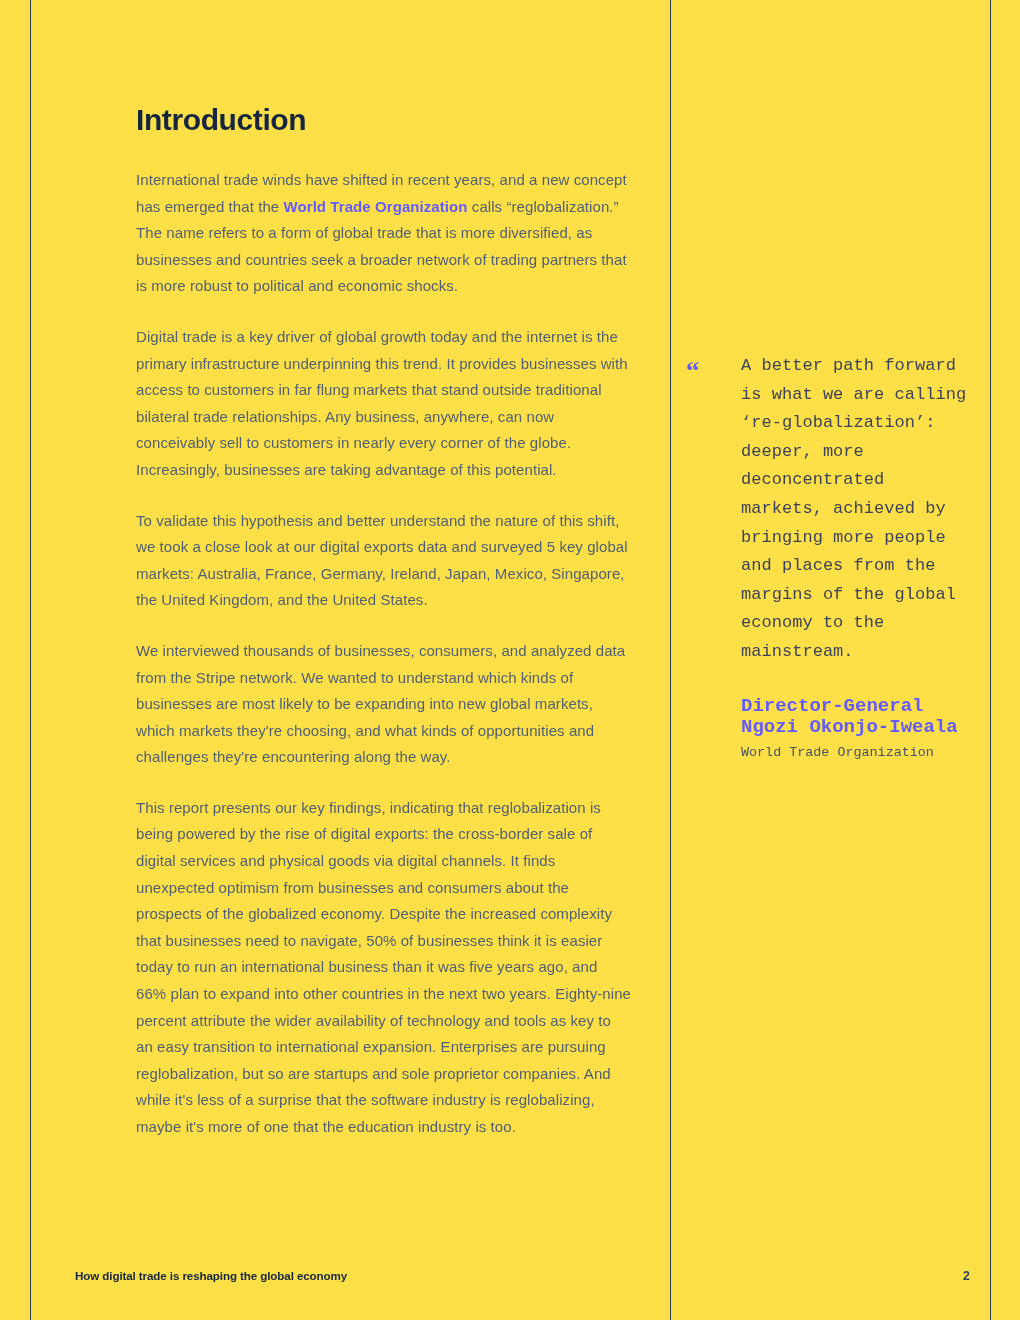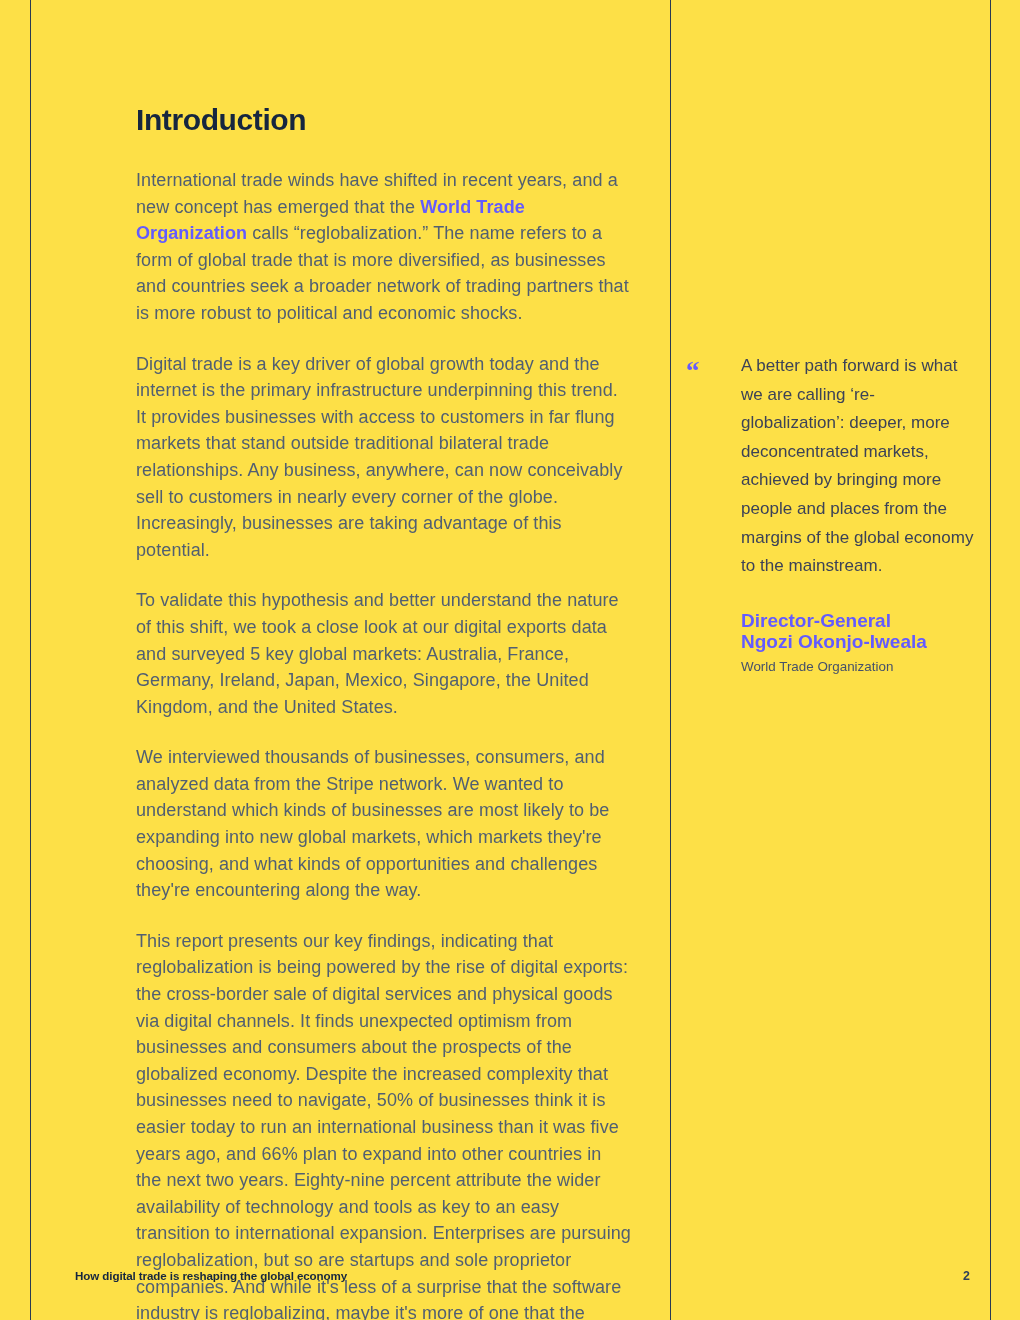--- a/index.html
+++ b/index.html
@@ -55,21 +55,21 @@
   .page-title {
     font-size: 30px;
     font-weight: 700;
     letter-spacing: -0.4px;
     color: #16263f;
     margin: 0 0 31px 0;
     line-height: 1.1;
   }
 
   .body-p {
-    font-size: 18px;
+    font-size: 15px;
     line-height: 26.6px;
     color: #515f72;
     margin: 0 0 24px 0;
     letter-spacing: 0.005em;
   }
   .body-p:last-child { margin-bottom: 8px; }
 
   .link {
     color: #635bff;
     font-weight: 700;
@@ -92,20 +92,21 @@
     font-family: "Liberation Serif", serif;
     font-size: 27px;
     font-weight: 700;
     line-height: 1;
     color: #635bff;
     user-select: none;
   }
 
   .quote-body {
     margin-left: 55px;
+    font-family: Liberation Mono, monospace;
   }
 
   .quote-text {
     font-size: 17px;
     line-height: 28.6px;
     color: #3c4257;
     margin: 0 0 29px 0;
     letter-spacing: 0.002em;
   }
 

